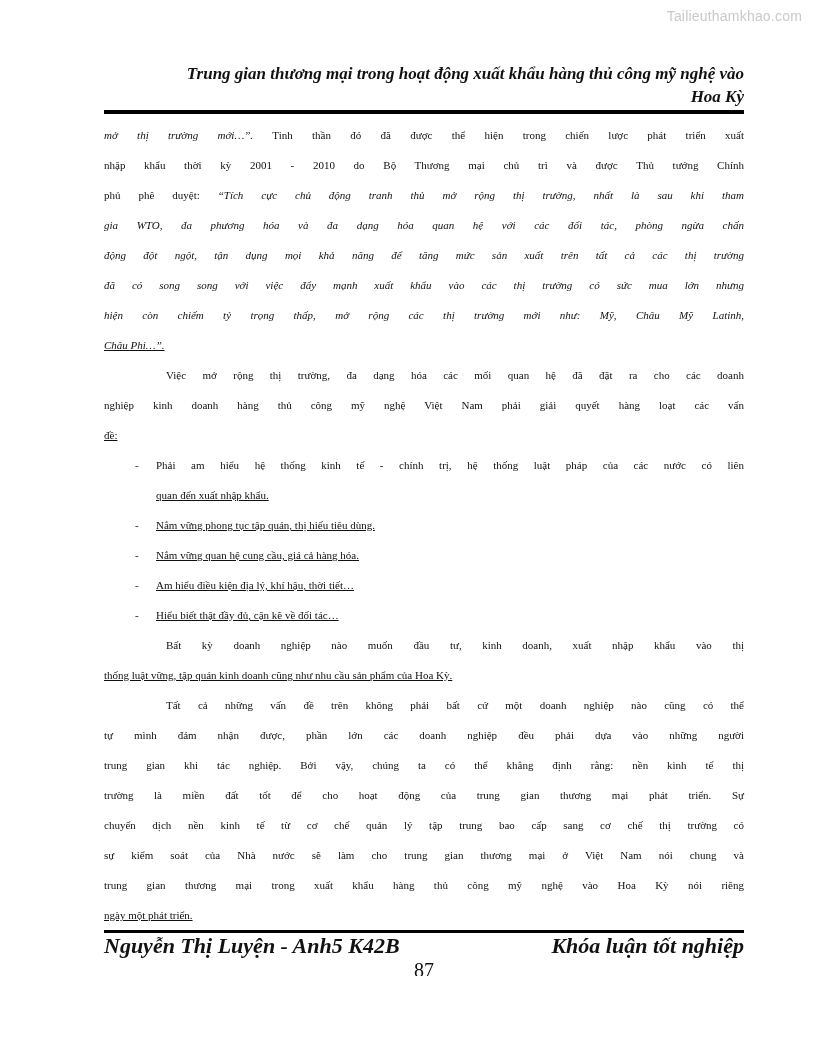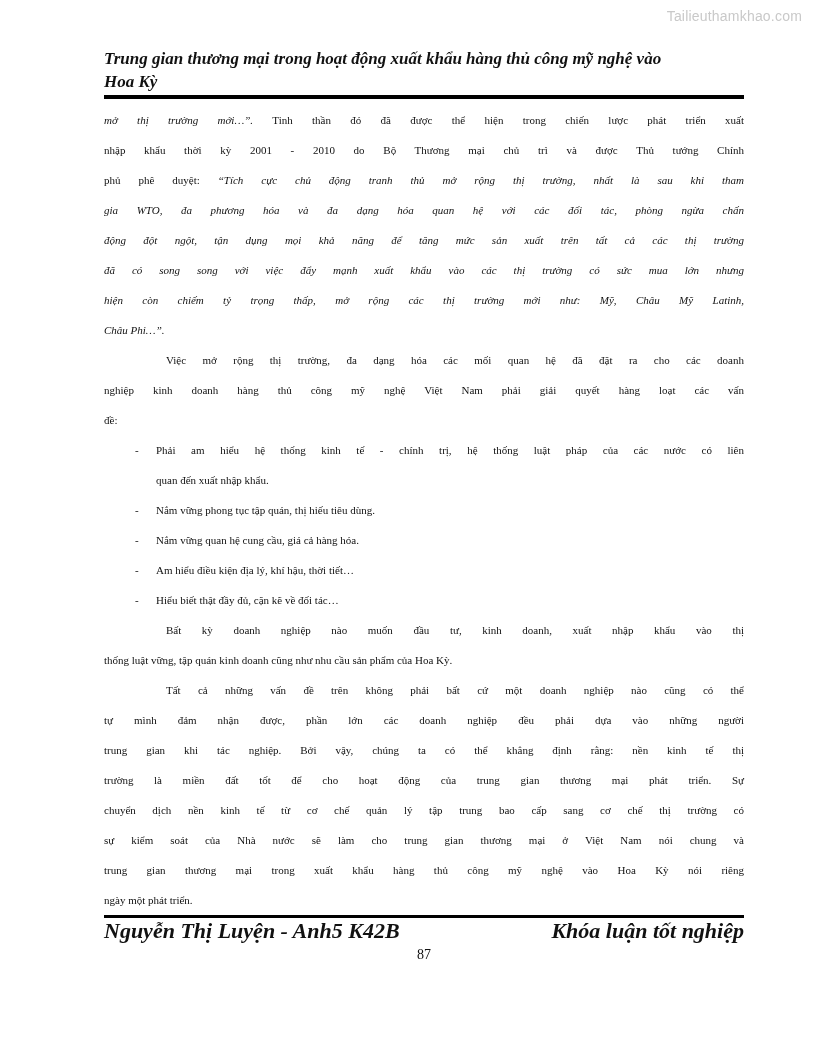--- a/index.html
+++ b/index.html
@@ -15,54 +15,55 @@
     position:absolute;top:8px;right:14px;
     font-family:"Liberation Sans","DejaVu Sans",sans-serif;
     font-size:14px;color:#c9c9c9;
     text-shadow:1px 1px 0 #ffffff;
     letter-spacing:0.2px;
   }
   .content{
     position:absolute;left:104px;top:0;width:640px;
   }
   .header{
-    padding-top:47px;
-    text-align:left;
+    padding-top:62px;
+    text-align:right;
     font-weight:bold;font-style:italic;
     font-size:17px;line-height:23px;
   }
   .rule{height:4px;background:#000000;margin-top:2px;}
   .body-text{
     margin-top:6px;
     font-size:11px;line-height:30px;
   }
   .line{
     text-align:justify;
     -moz-text-align-last:justify;
     text-align-last:justify;
   }
   .line.nj{
     -moz-text-align-last:left;
     text-align-last:left;
+    text-decoration:underline;
   }
   .line.ind{text-indent:62px;}
   .it{font-style:italic;}
   .block.list{position:relative;padding-left:52px;}
   .marker{position:absolute;left:31px;top:0;line-height:30px;}
   .footer-rule{height:3px;background:#000000;margin-top:0px;}
   .footer-row{
     display:flex;justify-content:space-between;
     padding-top:2px;
     font-weight:bold;font-style:italic;
     font-size:22px;line-height:22px;text-align:center;
   }
   .page-number{
     margin-top:4px;
     text-align:center;
-    font-size:14px;line-height:18px;
+    font-size:20px;line-height:18px;
   }
 </style>
 </head>
 <body>
 
 <div class="page">
   <div class="watermark">Tailieuthamkhao.com</div>
   <div class="content">
     <div class="header">
       <div>Trung gian thương mại trong hoạt động xuất khẩu hàng thủ công mỹ nghệ vào</div>

